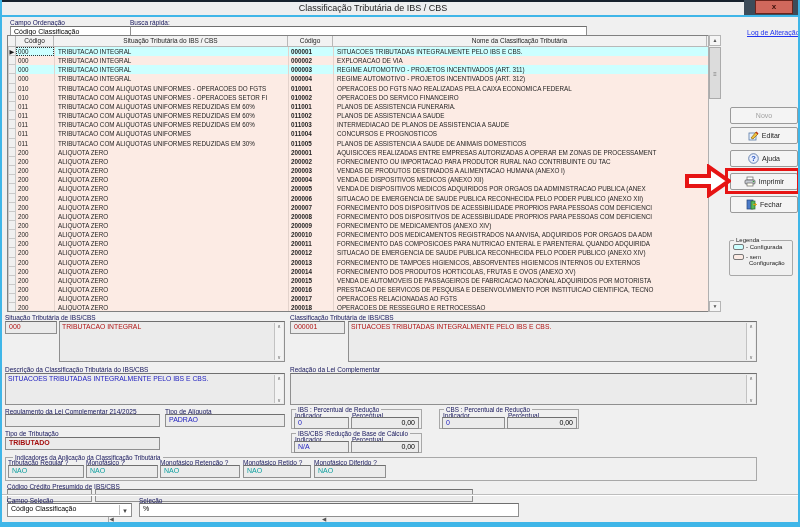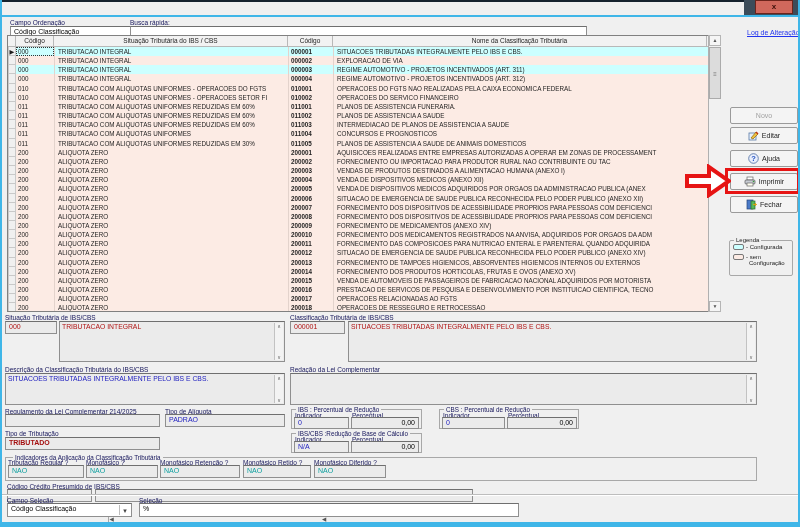--- a/index.html
+++ b/index.html
@@ -70,20 +70,23 @@
   .rt{text-align:right;}
   .mark{font-size:5.5px;color:#555;}
   .divline{border-top:1px solid #bdbdbd;border-bottom:1px solid #fff;height:0;}
 </style>
 </head>
 <body>
 
 <div class="window">
 
   <div class="abs topline"></div>
+  <div class="abs titlebar">
+    <div class="title">Classificação Tributária de IBS / CBS</div>
+  </div>
   <div class="abs darkcorner"></div>
   <div class="abs xbtn">x</div>
   <div class="abs cyanline"></div>
 
   <div class="abs lbl" style="left:8px;top:19px;">Campo Ordenação</div>
   <div class="abs fld white combo" style="left:8px;top:26px;width:237px;height:13px;">
     <span>Código   Classificação</span>
     <span class="arrow">▾</span>
   </div>
   <div class="abs lbl" style="left:128px;top:19px;">Busca rápida:</div>

